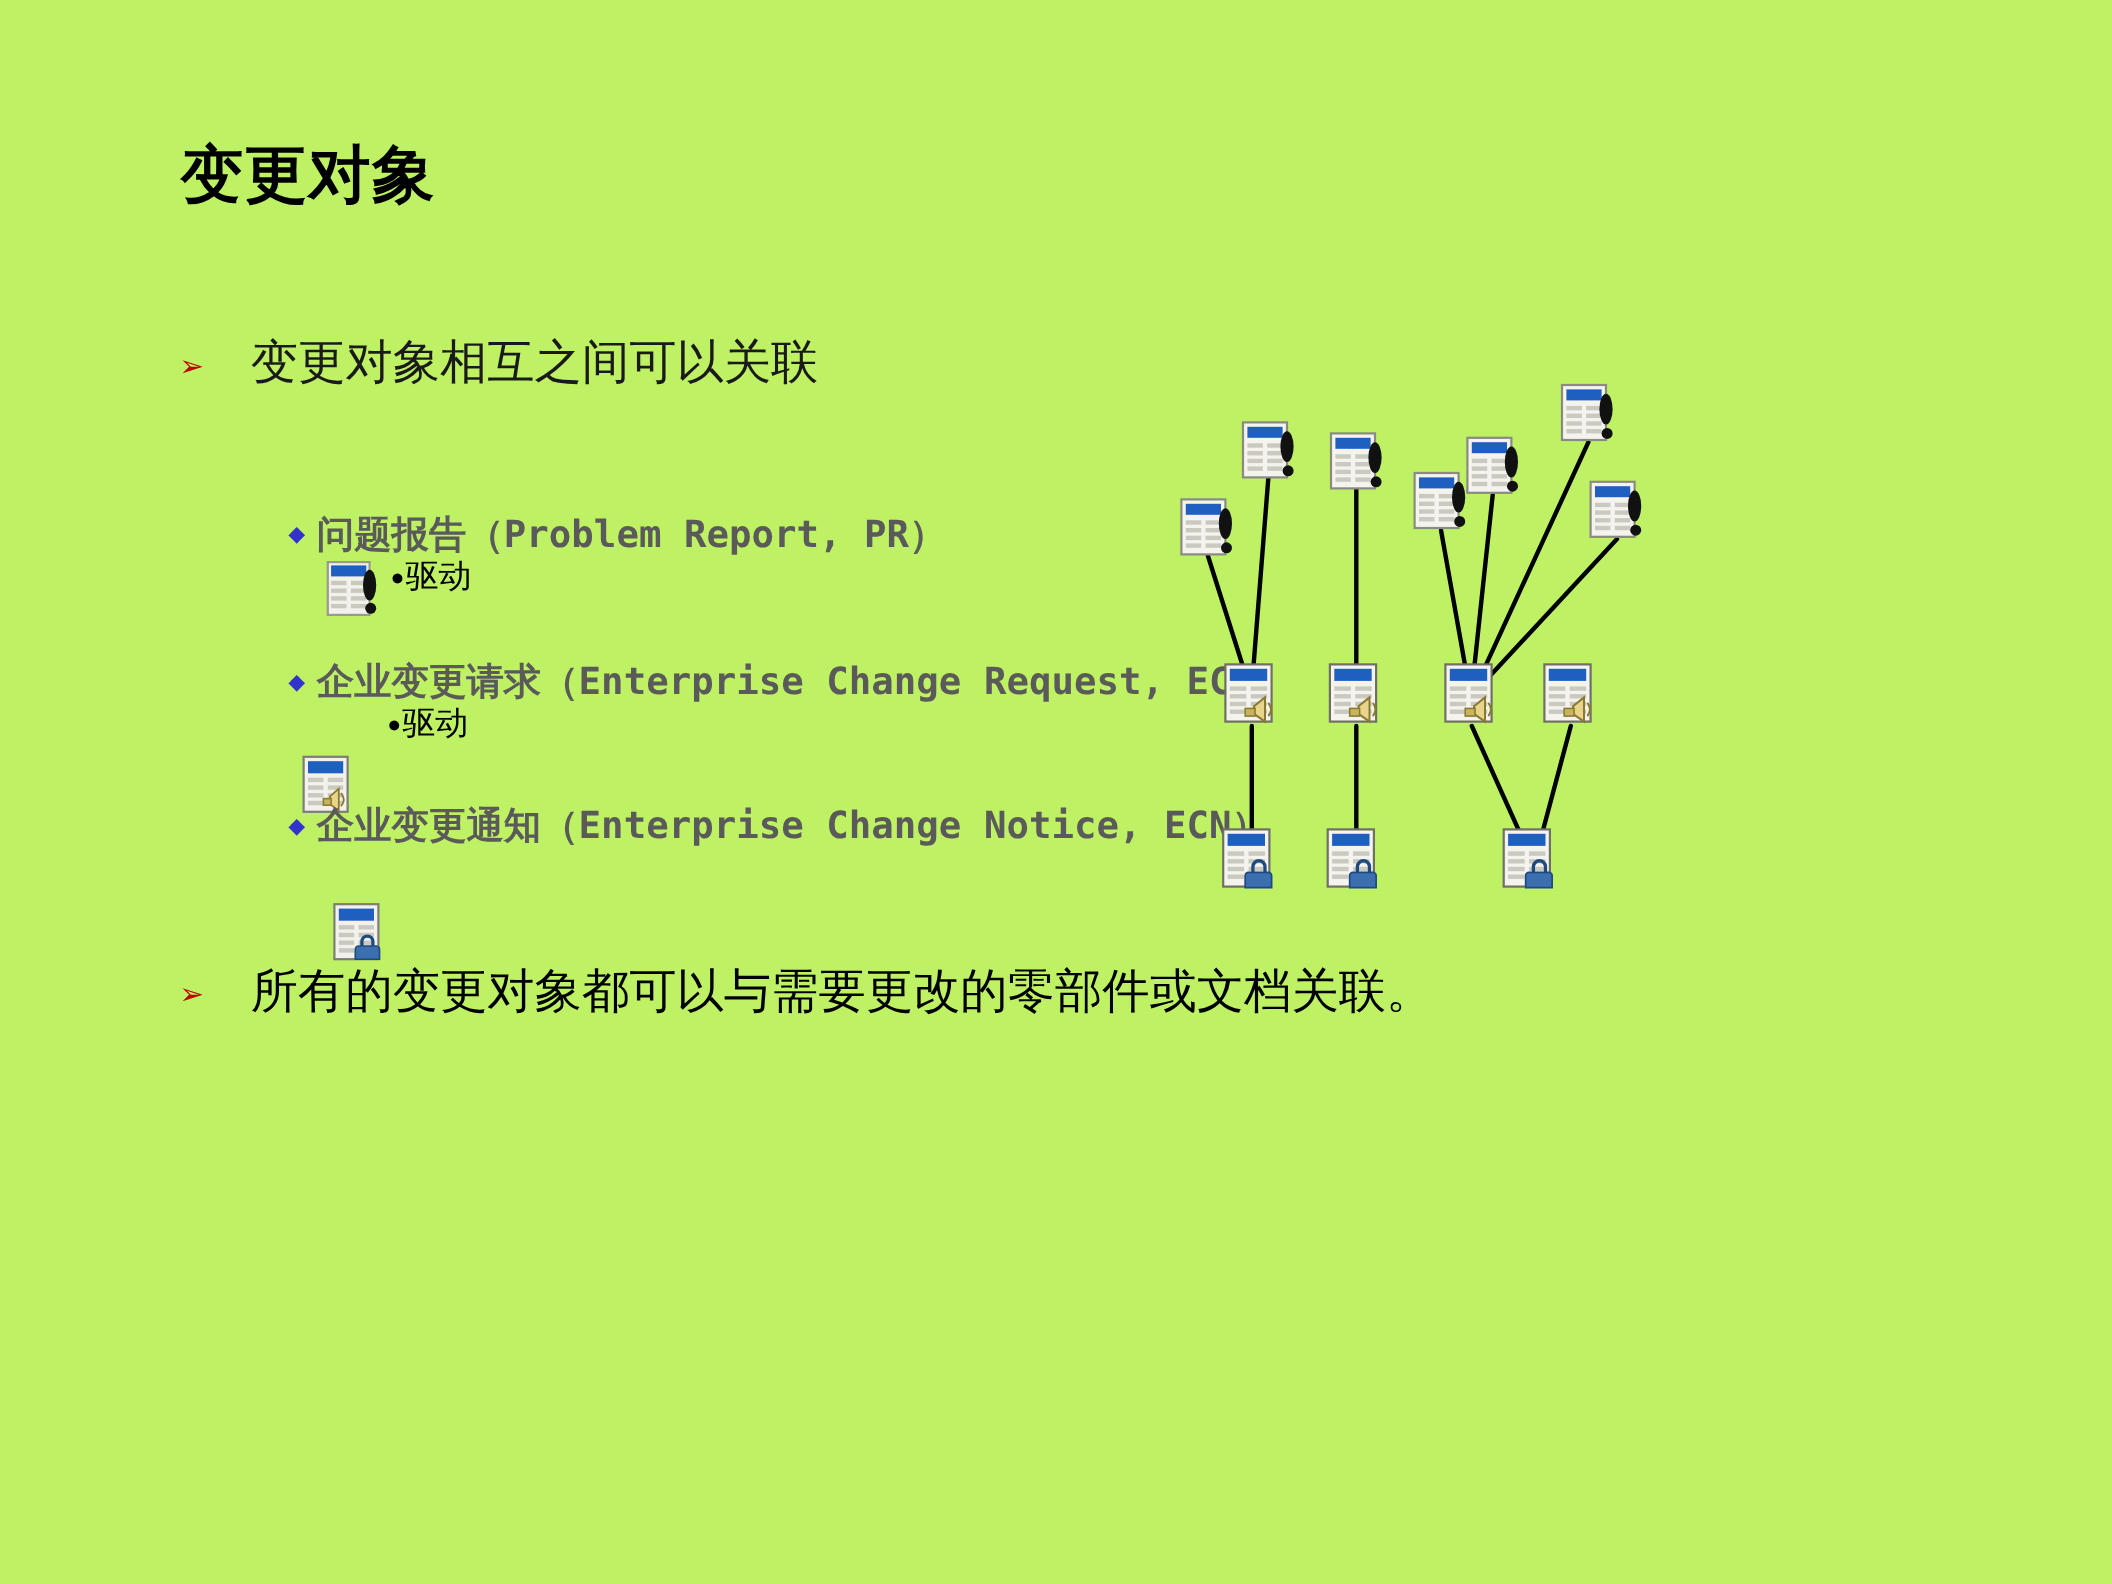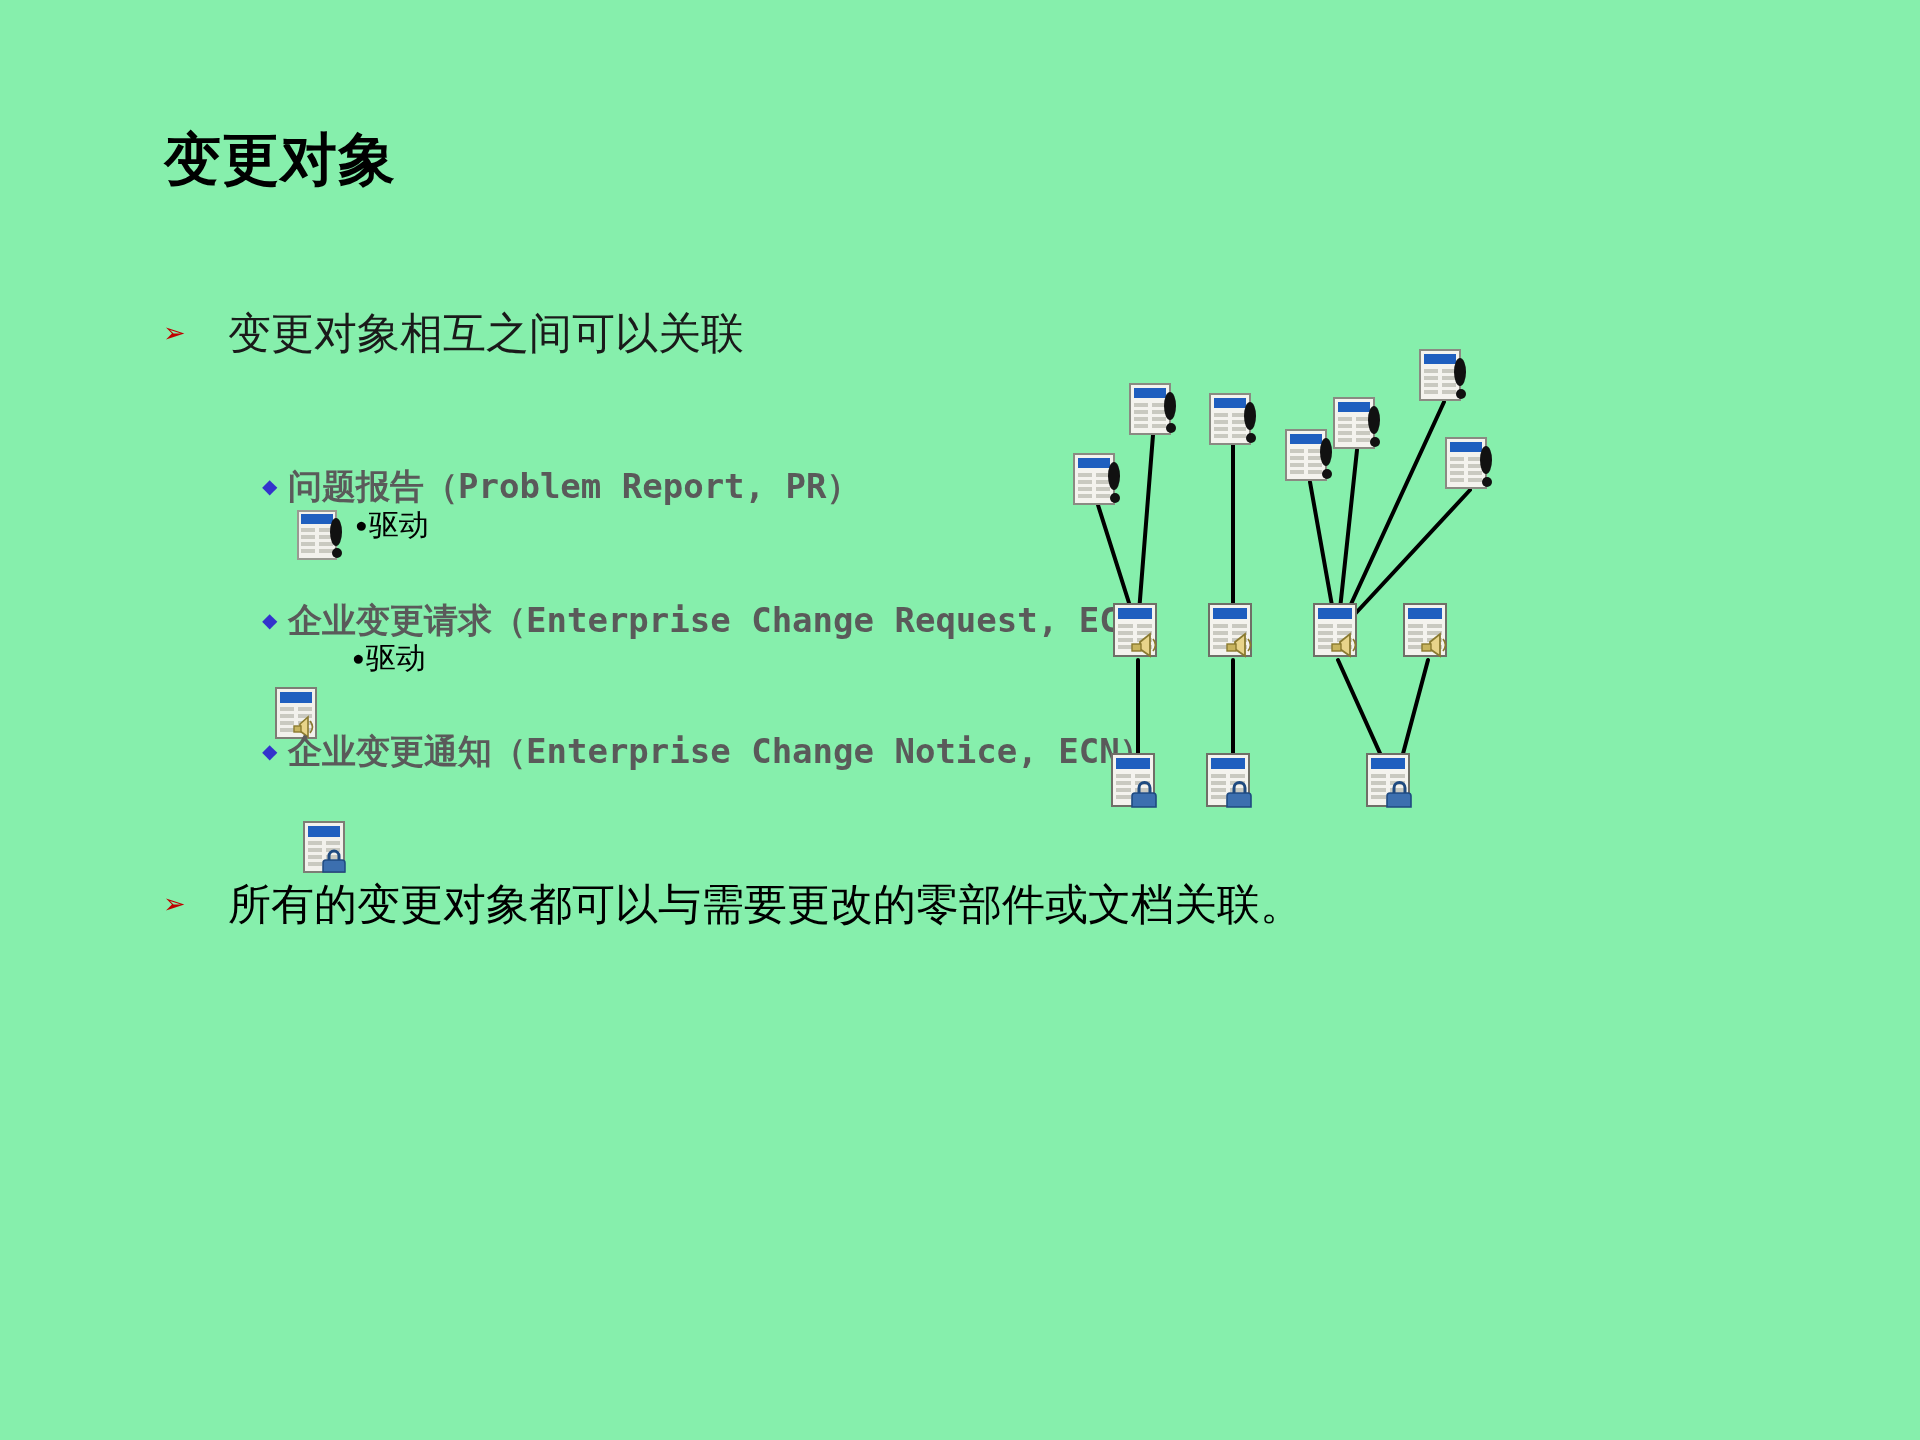--- a/index.html
+++ b/index.html
@@ -12,21 +12,21 @@
     height: 1440px;
     position: relative;
     overflow: hidden;
     font-family: "Liberation Serif", "DejaVu Serif", serif;
   }
 
   
   #slide {
     position: absolute;
     inset: 0;
-    background: #86efac;
+    background: #bef264;
   }
 
   
   #slide-title {
     position: absolute;
     left: 164px;
     top: 128px;
     font-family: "DejaVu Sans", "Liberation Sans", sans-serif;
     font-weight: bold;
     font-size: 57px;
@@ -46,21 +46,21 @@
   .lvl1-marker {
     width: 34px;
     flex: 0 0 34px;
     color: #C00000;
     font-size: 27px;
     line-height: 52px;
     text-align: left;
     padding-left: 3px;
   }
   .lvl1-text {
-    font-family: Liberation Sans, sans-serif;
+    font-family: Liberation Mono, monospace;
     font-size: 43px;
     line-height: 52px;
     color: #1a1a1a;
     padding-left: 31px;
   }
   #bullet-1 { left: 160px; top: 307px; }
   #bullet-2 { left: 160px; top: 878px; }
   #bullet-2 .lvl1-text { color:#000; }
 
   

